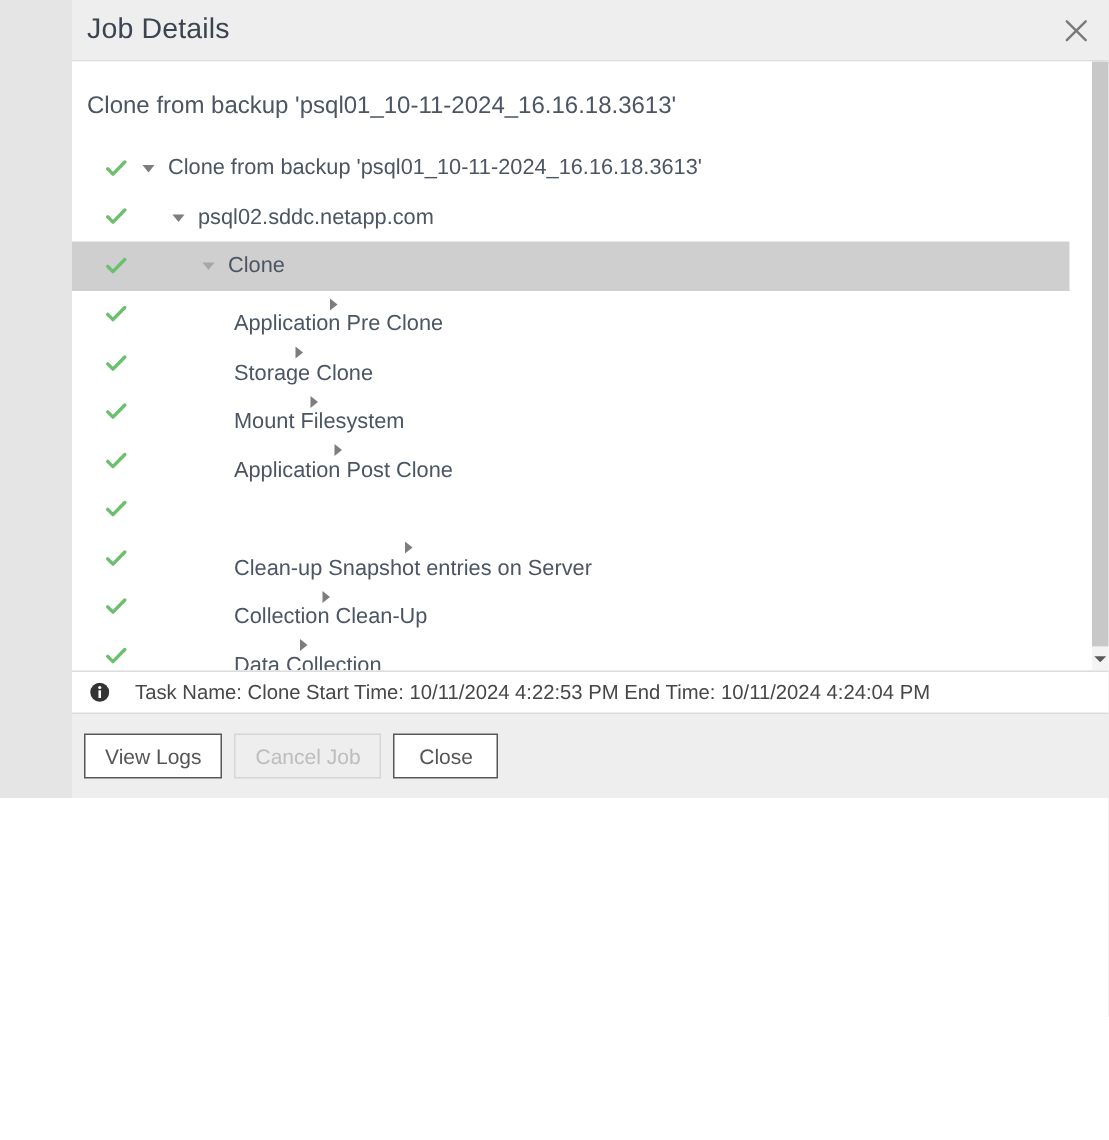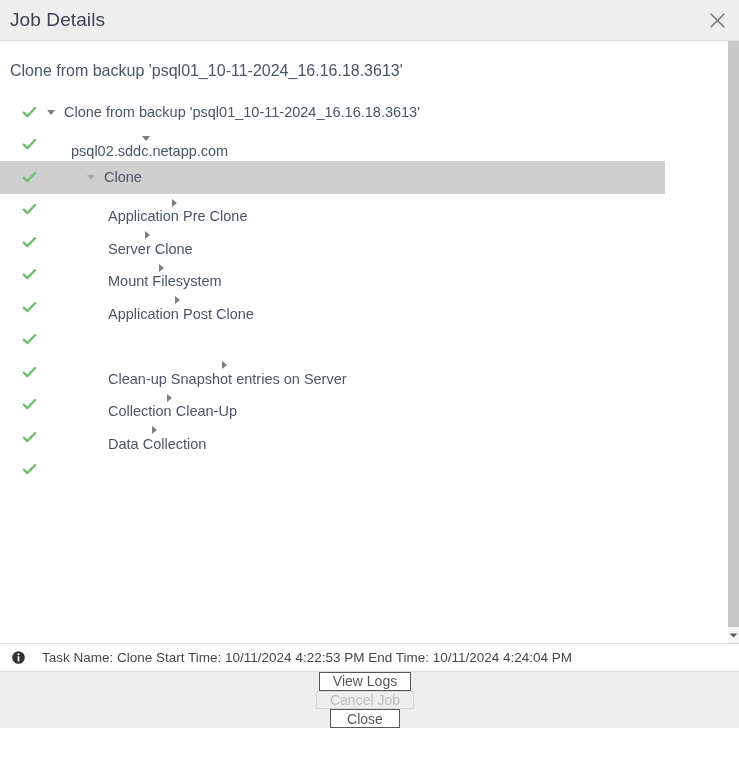--- a/index.html
+++ b/index.html
@@ -11,25 +11,26 @@
     height: 760px;
     background: #ffffff;
     font-family: "Liberation Sans", sans-serif;
     color: #565656;
     overflow: hidden;
   }
 
   .dialog {
     position: relative;
     width: 739px;
-    height: 728px;
-    background: #8b5cf6;
+    height: 532px;
+    background: #e5e5e5;
     display: flex;
     flex-direction: column;
     box-sizing: border-box;
+    padding-left: 48px;
   }
 
   
   .titlebar {
     position: relative;
     height: 41px;
     min-height: 41px;
     background: #eeeeee;
     border-bottom: 1px solid #dddddd;
     display: flex;
@@ -129,21 +130,21 @@
   .node-label {
     font-size: 14.5px;
     color: #4b5563;
     padding-left: 7px;
     white-space: nowrap;
     line-height: 1;
   }
 
   
   .lvl0 { padding-left: 44px; }
-  .lvl1 { padding-left: 64px; flex-direction: column; }
+  .lvl1 { padding-left: 64px; }
   .lvl2 { padding-left: 84px; }
   .lvl3 { padding-left: 101px; flex-direction: column; }
 
   
   .scrollbar {
     position: absolute;
     right: 0;
     top: 0;
     bottom: 0;
     width: 16px;
@@ -209,24 +210,23 @@
     white-space: nowrap;
   }
 
   
   .footer {
     height: 56px;
     min-height: 56px;
     background: #eeeeee;
     display: flex;
     align-items: center;
-    justify-content: space-between;
+    justify-content: flex-start;
     padding-right: 17px;
     box-sizing: border-box;
-    flex-direction: column;
   }
   .btn {
     height: 30px;
     min-width: 70px;
     padding: 0 13px;
     margin-left: 8px;
     background: #ffffff;
     border: 1px solid #565656;
     color: #565656;
     font-size: 14px;
@@ -335,21 +335,21 @@
             <svg width="15" height="15" viewBox="0 0 15 15" aria-hidden="true">
               <path d="M1.8 7.6 L5.3 11.1 L13.2 3.0" stroke="#6cbf6c" stroke-width="2.3" fill="none" stroke-linecap="round" stroke-linejoin="round"></path>
             </svg>
           </span>
           <div class="node lvl3">
             <span class="caret">
               <svg width="10" height="10" viewBox="0 0 10 10" aria-hidden="true">
                 <path d="M3 1 L3 9 L8 5 Z" fill="#7d7d7d"></path>
               </svg>
             </span>
-            <span class="node-label">Server Clone</span>
+            <span class="node-label">Storage Clone</span>
           </div>
         </div>
 
         <div class="tree-row">
           <span class="status-icon">
             <svg width="15" height="15" viewBox="0 0 15 15" aria-hidden="true">
               <path d="M1.8 7.6 L5.3 11.1 L13.2 3.0" stroke="#6cbf6c" stroke-width="2.3" fill="none" stroke-linecap="round" stroke-linejoin="round"></path>
             </svg>
           </span>
           <div class="node lvl3">

